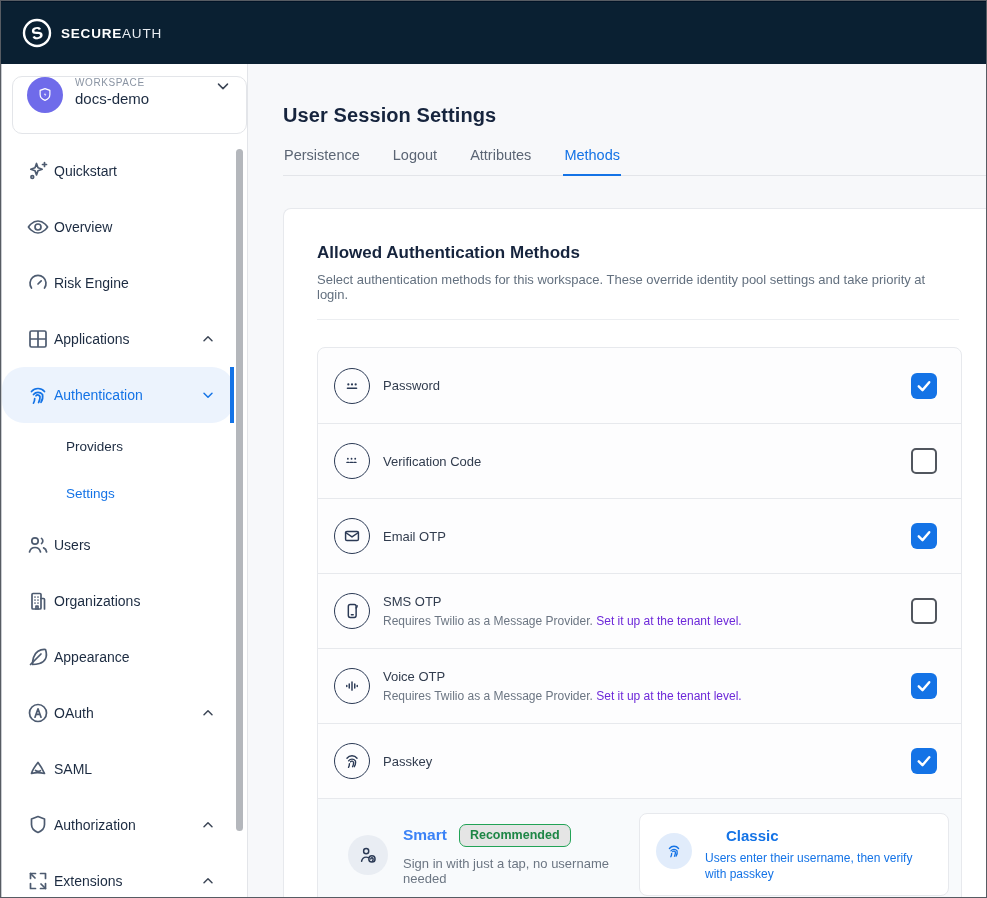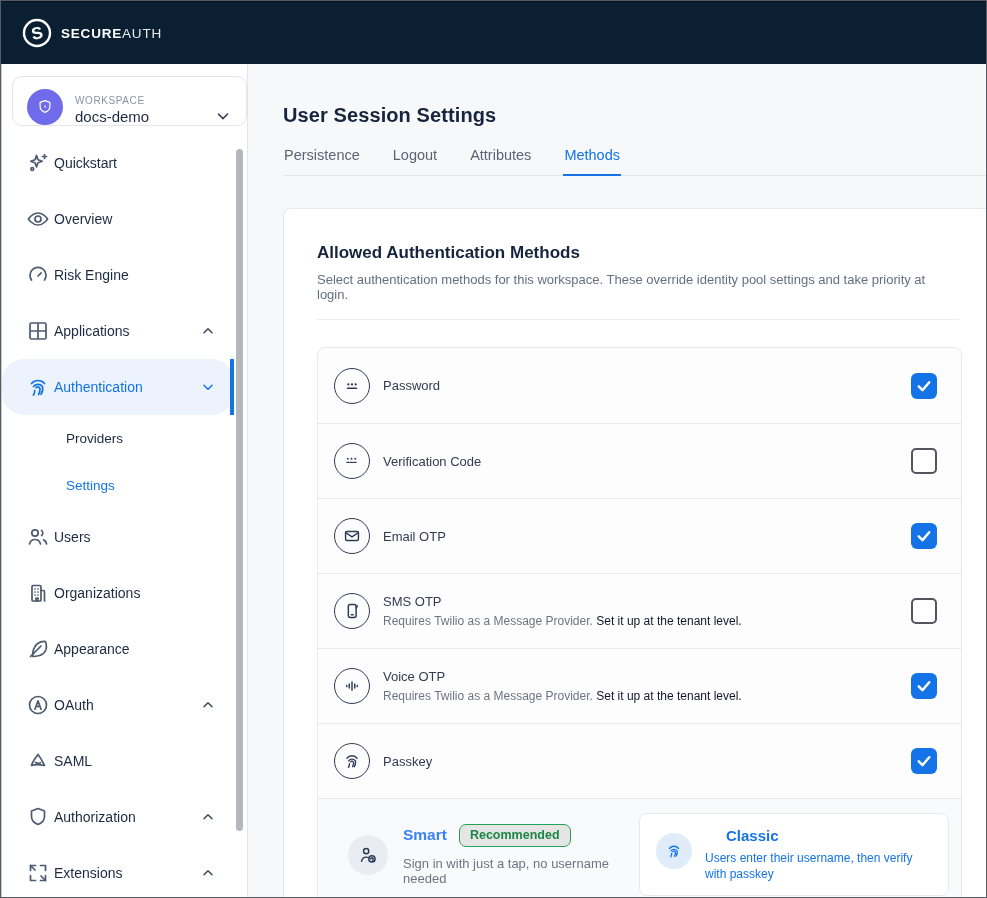--- a/index.html
+++ b/index.html
@@ -25,22 +25,22 @@
   
   .layout { display:flex; height: 834px; }
   .sidebar {
     position:relative; width:247px; background:#fff; flex:none;
     border-right:1px solid #e3e5e9; border-left:1px solid #c9ccd1;
   }
   .main { flex:1; background:#f7f8fa; overflow:hidden; }
 
   
   .ws-card {
-    margin:12px 0 0 10px; height:50px; border:1px solid #e3e5e9; border-radius:10px;
-    display:flex; align-items:flex-end; padding:0 14px; gap:12px; background:#fff; cursor:pointer;
+    margin:12px 0 0 10px; height:58px; border:1px solid #e3e5e9; border-radius:10px;
+    display:flex; align-items:flex-start; padding:0 14px; gap:12px; background:#fff; cursor:pointer;
   }
   .ws-avatar {
     width:36px; height:36px; border-radius:50%; background:#6f6bea; flex:none;
     display:flex; align-items:center; justify-content:center;
   }
   .ws-texts { flex:1; min-width:0; }
   .ws-label { font-size:10px; letter-spacing:.6px; color:#8a94a3; font-weight:500; }
   .ws-name { font-size:15px; color:#1c2b41; margin-top:2px; }
   .ws-chevron { color:#3c4656; }
 
@@ -90,21 +90,21 @@
   .methods { margin-top:27px; width:645px; border:1px solid #e7e9ed; border-radius:8px; background:#fdfdfe; overflow:hidden; }
   .mrow { min-height:75px; display:flex; align-items:center; padding:0 24px 0 16px; }
   .mrow + .mrow { border-top:1px solid #e7e9ed; }
   .mcircle {
     width:36px; height:36px; border-radius:50%; border:1.5px solid #2b3a55; color:#2b3a55;
     display:flex; align-items:center; justify-content:center; flex:none;
   }
   .mtexts { margin-left:13px; }
   .mname { font-size:13px; color:#313c4e; }
   .mnote { font-size:12px; color:#6c7683; margin-top:5px; }
-  .mnote a { color:#0f172a; text-decoration:none; cursor:pointer; }
+  .mnote a { color:#6d28d9; text-decoration:none; cursor:pointer; }
   .checkbox { margin-left:auto; width:26px; height:26px; flex:none; cursor:pointer; }
   .checkbox.checked { background:#1473e6; border-radius:6px; display:flex; align-items:center; justify-content:center; }
   .checkbox.unchecked { background:#fff; border:2px solid #51565e; border-radius:5px; }
 
   
   .pk-row { background:#f8fafc; border-top:1px solid #e7e9ed; min-height:98px; display:flex; align-items:center; padding:14px 12px 14px 30px; }
   .pk-left { display:flex; align-items:center; gap:15px; }
   .chip { width:40px; height:40px; border-radius:50%; background:#e9edf3; display:flex; align-items:center; justify-content:center; color:#2b3a55; flex:none; }
   .pk-smart-title-row { display:flex; align-items:center; gap:12px; }
   .pk-smart-title { font-size:15.5px; font-weight:700; color:#3b82f6; }

